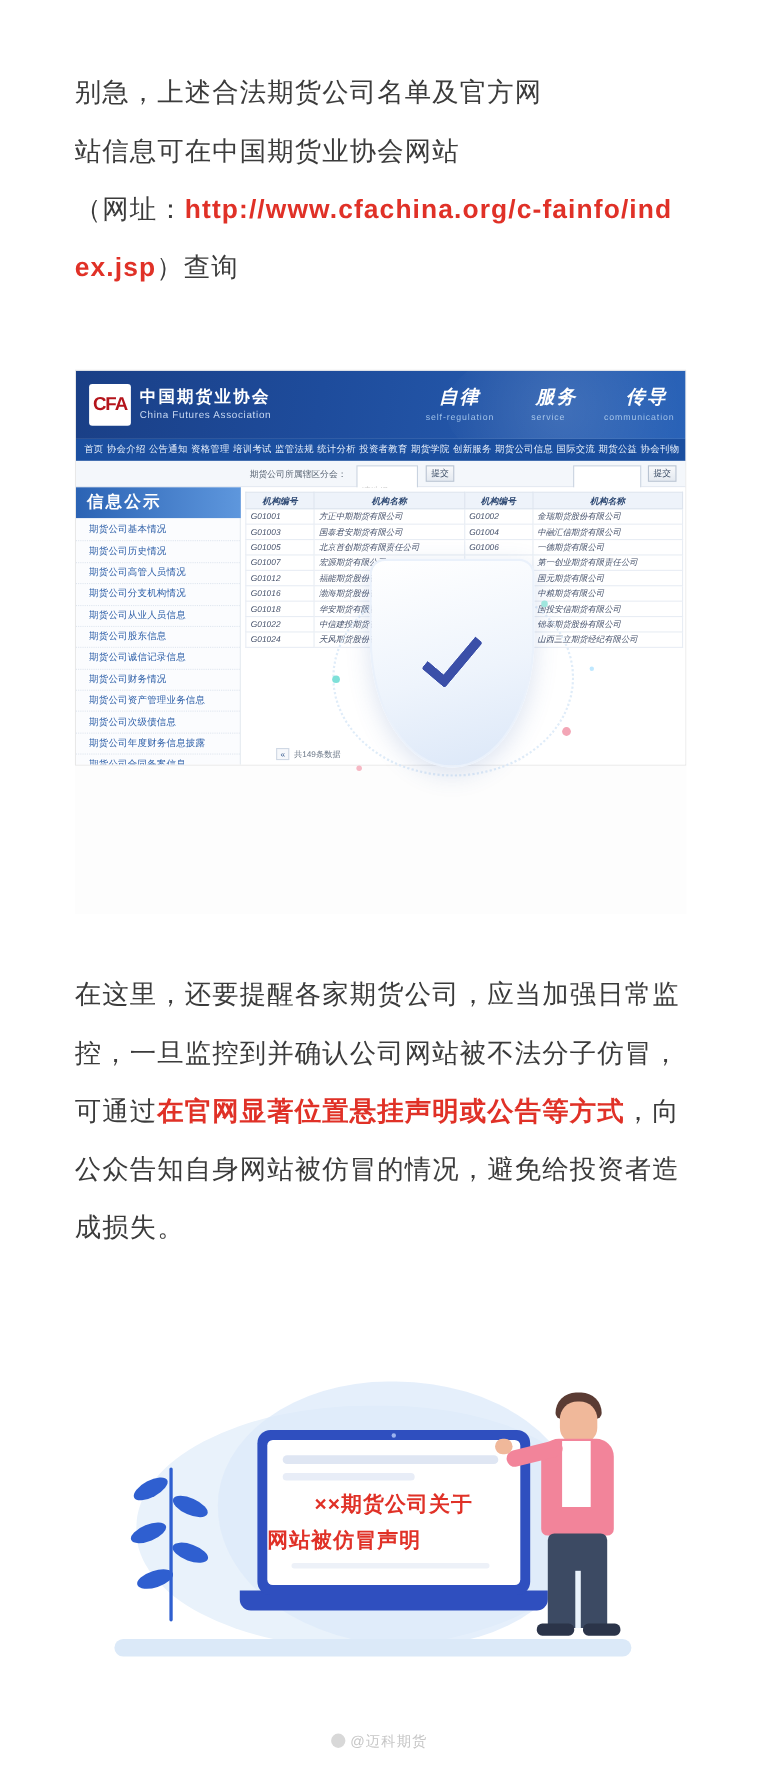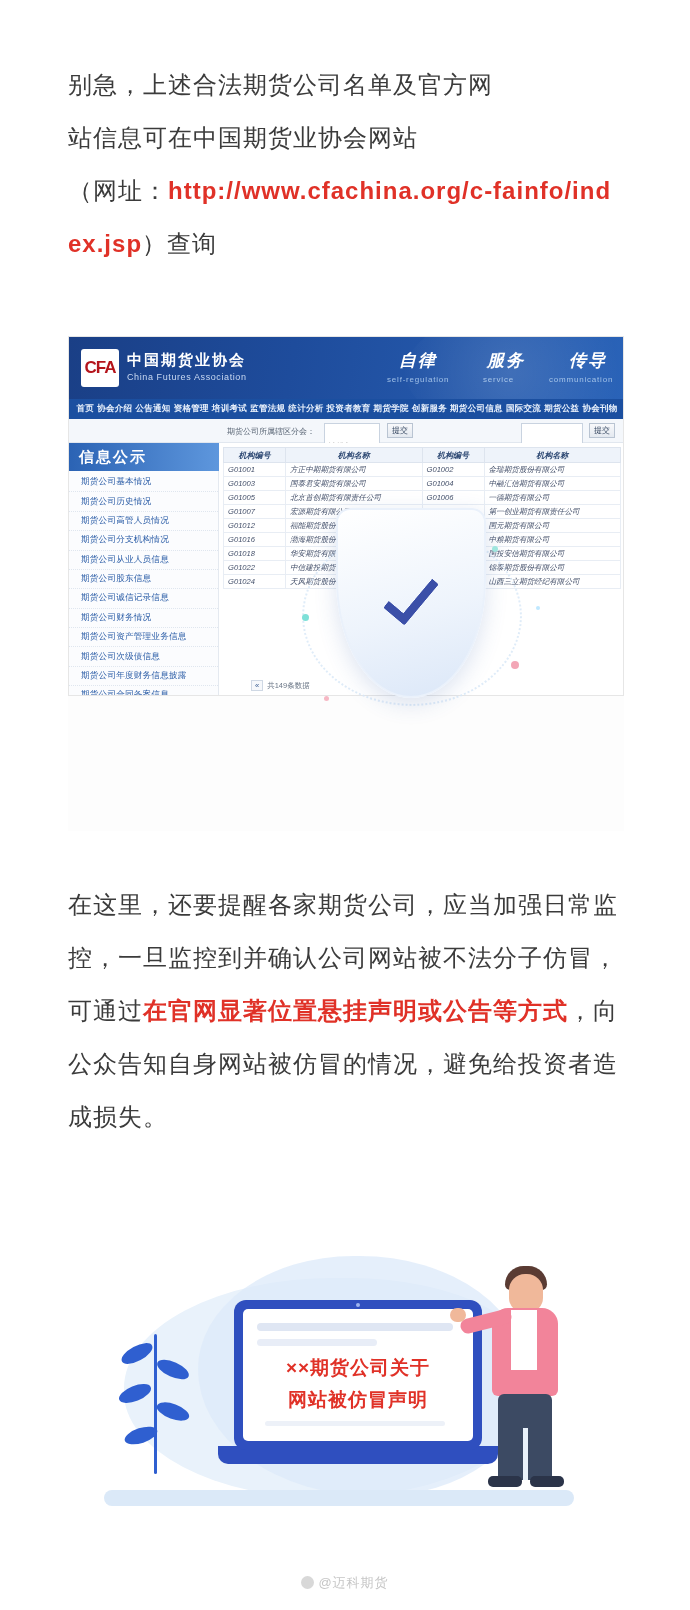--- a/index.html
+++ b/index.html
@@ -103,21 +103,20 @@
     display: flex;
     align-items: center;
     padding: 0 6px;
     gap: 0;
   }
   .cfa-nav .nav-item {
     flex: 1 1 auto;
     text-align: center;
     white-space: nowrap;
     letter-spacing: .3px;
-    font-weight: bold;
   }
   
   .cfa-search {
     position: absolute; left: 0; top: 82px;
     width: 556px; height: 24px;
     background: #f4f7fb;
     border-bottom: 1px solid #e1e7ef;
   }
   .srch-label { position: absolute; font-size: 8px; color: #5a6675; top: 7px; }
   .srch-box {
@@ -251,21 +250,21 @@
     position: absolute; left: 14px; top: 30px; width: 120px; height: 7px;
     background: #e8edf7; border-radius: 4px;
   }
   .screen-title1 {
     position: absolute; left: 0; top: 46px; width: 100%;
     text-align: center; color: #e03127; font-size: 19px; font-weight: 700;
     letter-spacing: 1px;
   }
   .screen-title2 {
     position: absolute; left: 0; top: 78px; width: 100%;
-    text-align: center; color: #e03127; font-size: 19px; font-weight: 700;
+    text-align: left; color: #e03127; font-size: 19px; font-weight: 700;
     letter-spacing: 1px;
   }
   .screen-line {
     position: absolute; left: 22px; top: 112px; width: 180px; height: 5px;
     background: #edf1f8; border-radius: 3px;
   }
   .cam { position: absolute; left: 50%; top: 3px; margin-left: -2px; width: 4px; height: 4px; background: #9db4ef; border-radius: 50%; }
   
   .p-head { position: absolute; left: 441px; top: 36px; width: 34px; height: 38px; background: #f0b89a; border-radius: 16px 16px 14px 14px; }
   .p-hair { position: absolute; left: 437px; top: 28px; width: 42px; height: 24px; background: #5a3b33; border-radius: 20px 20px 6px 6px; }

